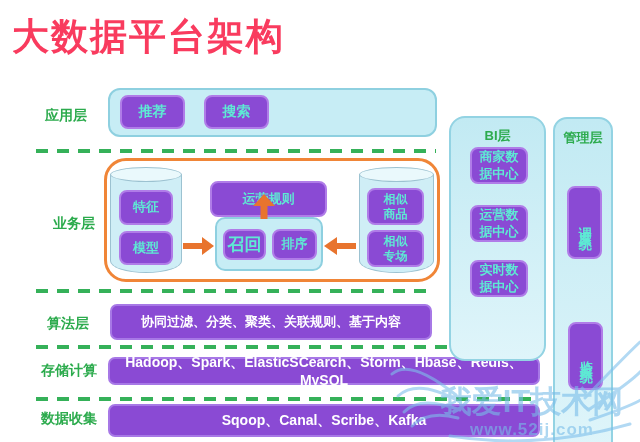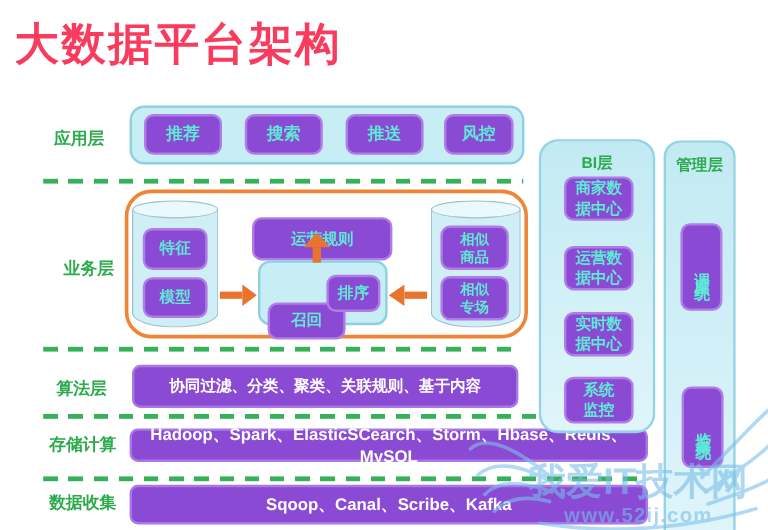--- a/index.html
+++ b/index.html
@@ -59,37 +59,35 @@
   <div class="side-label" style="left:41px; top:410px;">数据收集</div>
 
   <div class="dashes" style="left:36px; top:149px; width:400px;"></div>
   <div class="dashes" style="left:36px; top:289px; width:398px;"></div>
   <div class="dashes" style="left:36px; top:345px; width:504px;"></div>
   <div class="dashes" style="left:36px; top:397px; width:504px;"></div>
 
   <div class="cyanbox" style="left:108px; top:88px; width:329px; height:49px;">
     <div class="pbox" style="left:10px;  top:5px; width:65px; height:34px; font-size:14px;">推荐</div>
     <div class="pbox" style="left:94px;  top:5px; width:65px; height:34px; font-size:14px;">搜索</div>
-    <div class="pbox" style="left:178px; top:5px; width:65px; height:34px; font-size:14px;">推送</div>
-    <div class="pbox" style="left:260px; top:5px; width:58px; height:34px; font-size:14px;">风控</div>
   </div>
 
   <div class="biz-frame"></div>
 
   <div class="cylinder" style="left:110px; top:167px; width:72px; height:106px;">
     <div class="cyl-body"></div>
     <div class="cyl-top"></div>
   </div>
   <div class="pbox" style="left:119px; top:231px; width:54px; height:34px; font-size:13px;">模型</div>
   <div class="pbox" style="left:119px; top:190px; width:54px; height:35px; font-size:13px;">特征</div>
 
   <div class="pbox" style="left:210px; top:181px; width:117px; height:36px; font-size:13px;">运营规则</div>
 
   <div class="cyanbox" style="left:215px; top:217px; width:108px; height:54px; border-radius:10px;"></div>
-  <div class="pbox" style="left:223px; top:229px; width:65px; height:31px; font-size:13px;margin-top:23px;">召回</div>
+  <div class="pbox" style="left:223px; top:229px; width:43px; height:31px; font-size:17px;">召回</div>
   <div class="pbox" style="left:272px; top:229px; width:45px; height:31px; font-size:13px;">排序</div>
 
   <div class="cylinder" style="left:359px; top:167px; width:75px; height:106px;">
     <div class="cyl-body"></div>
     <div class="cyl-top"></div>
   </div>
   <div class="pbox" style="left:367px; top:188px; width:57px; height:37px; font-size:12px;">相似
 商品</div>
   <div class="pbox" style="left:367px; top:230px; width:57px; height:37px; font-size:12px;">相似
 专场</div>
@@ -114,22 +112,20 @@
   <div class="pbar" style="left:108px; top:404px; width:432px; height:33px; font-size:14px;">Sqoop、Canal、Scribe、Kafka</div>
 
   <div class="column" style="left:449px; top:92px; width:97px; height:245px; border-radius:16px;">
     <div class="col-label" style="top:9px;">BI层</div>
     <div class="pbox" style="left:19px; top:29px;  width:58px; height:37px; font-size:13px;">商家数
 据中心</div>
     <div class="pbox" style="left:19px; top:87px;  width:58px; height:37px; font-size:13px;">运营数
 据中心</div>
     <div class="pbox" style="left:19px; top:142px; width:58px; height:37px; font-size:13px;">实时数
 据中心</div>
-    <div class="pbox" style="left:19px; top:196px; width:58px; height:39px; font-size:13px;">系统
-监控</div>
   </div>
 
   <div class="column" style="left:553px; top:93px; width:60px; height:339px; border-radius:14px;">
     <div class="col-label" style="top:10px;">管理层</div>
     <div class="pbox vtext" style="left:12px; top:67px;  width:35px; height:73px; font-size:13px;">调度系统</div>
     <div class="pbox vtext" style="left:13px; top:203px; width:35px; height:68px; font-size:13px;">监控系统</div>
   </div>
 
   <svg class="watermark" viewBox="0 0 250 102">
     <g stroke="#7fc0ec" stroke-width="3" fill="none" stroke-linecap="round">

